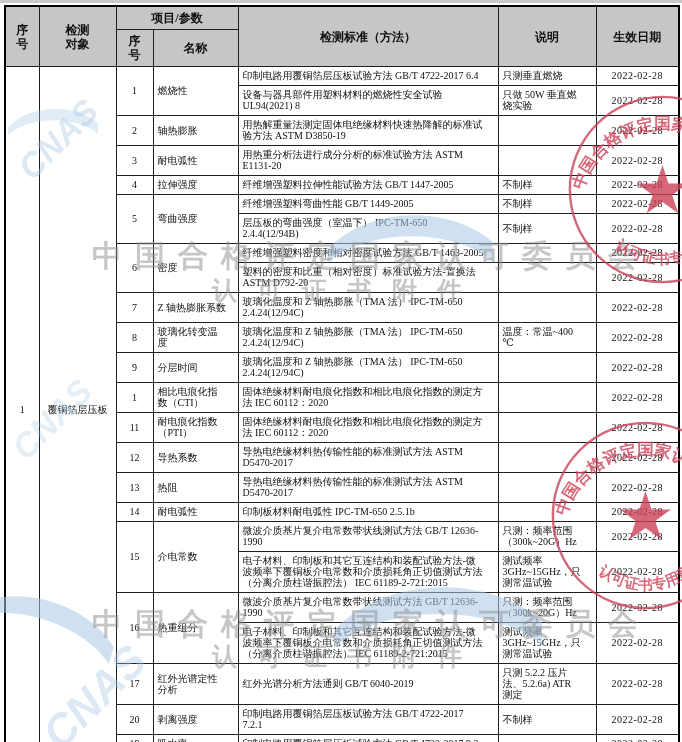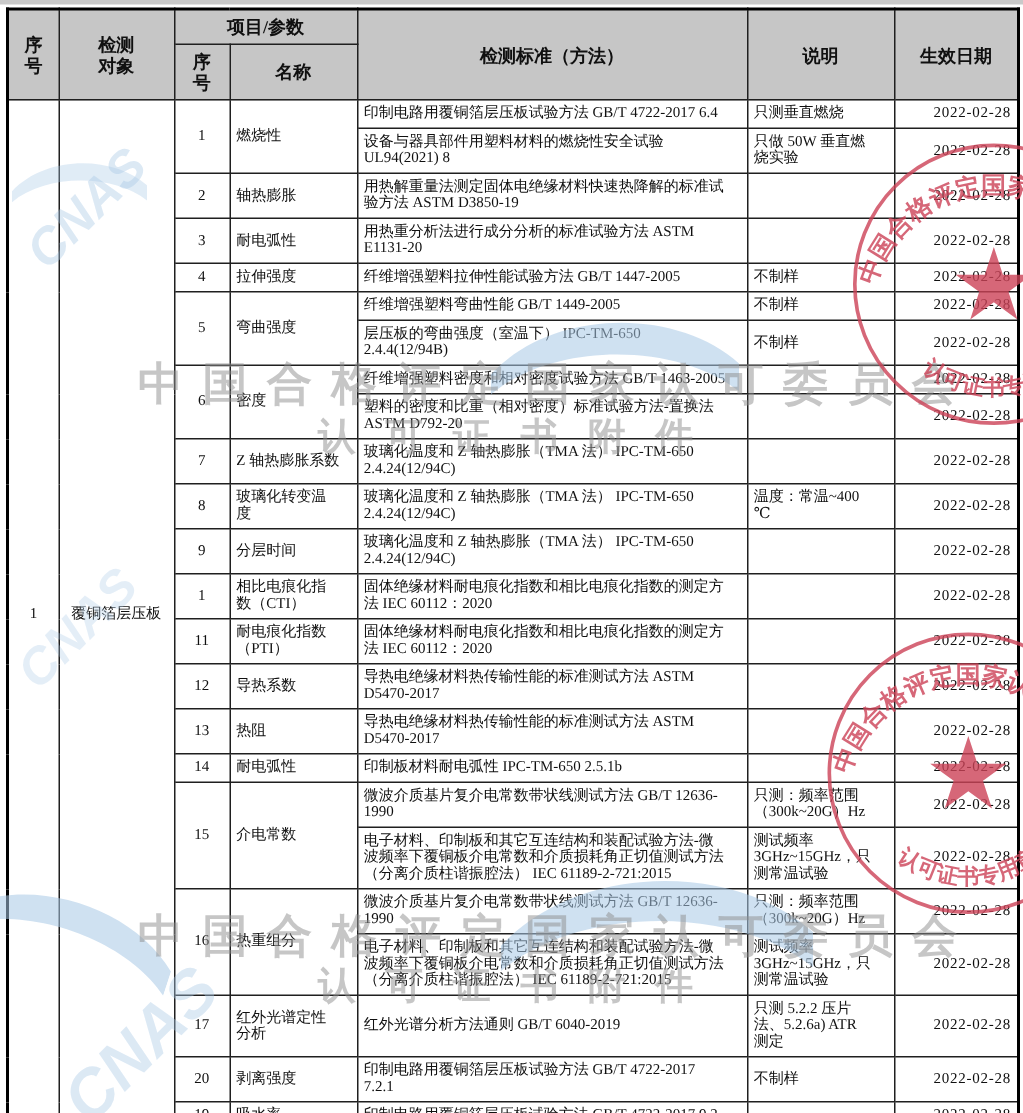--- a/index.html
+++ b/index.html
@@ -27,21 +27,21 @@
     white-space:pre-line;
     word-break:break-all;
   }
   thead th{
     background:var(--header_bg);
     font-weight:bold; font-size:12px; line-height:14px;
     text-align:center; padding:4px 2px;
   }
   td.c{text-align:center;}
   td.l{text-align:left;}
-  td.date{text-align:right; letter-spacing:0.5px;}
+  td.date{text-align:center; letter-spacing:0.5px;}
   
   .wm{position:absolute; pointer-events:none; z-index:5;}
   .wm-gray-title{
     color:var(--wm_gray); opacity:0.5; font-size:30px; font-weight:bold;
     letter-spacing:13px; white-space:nowrap;
   }
   .wm-gray-sub{
     color:var(--wm_gray); opacity:0.5; font-size:25px; font-weight:bold;
     letter-spacing:20px; white-space:nowrap;
   }

